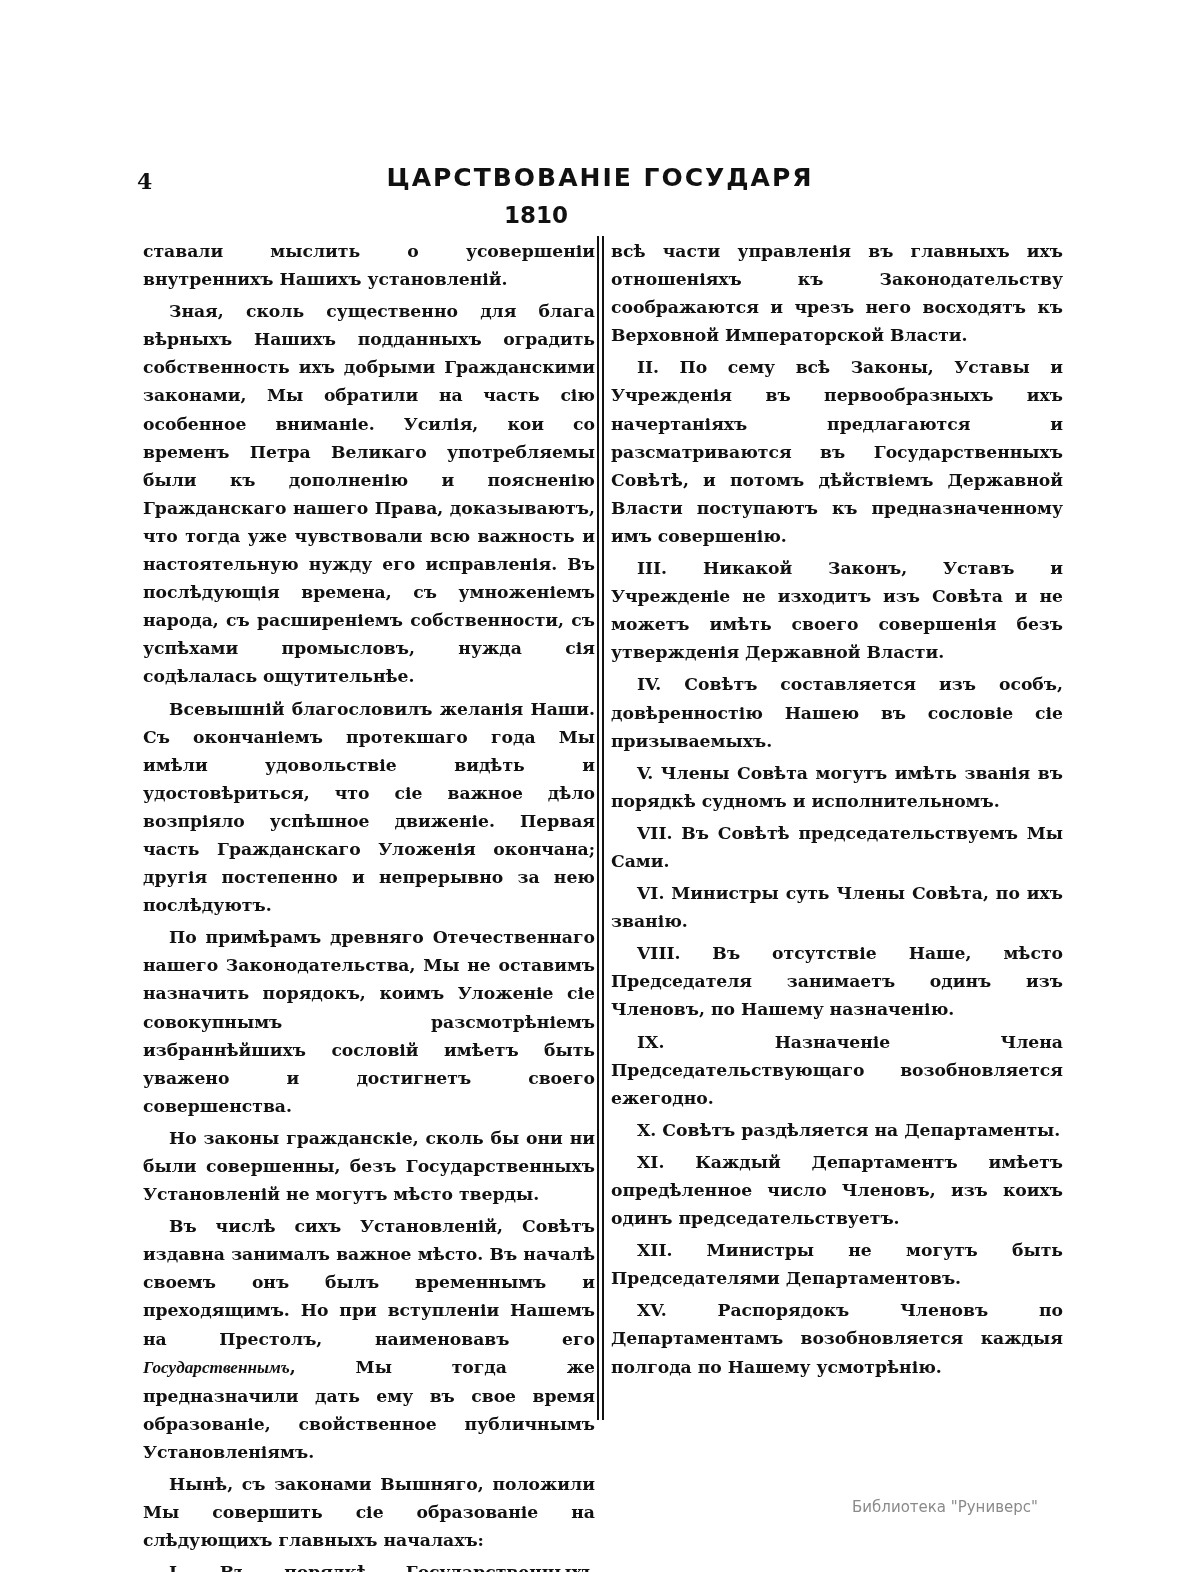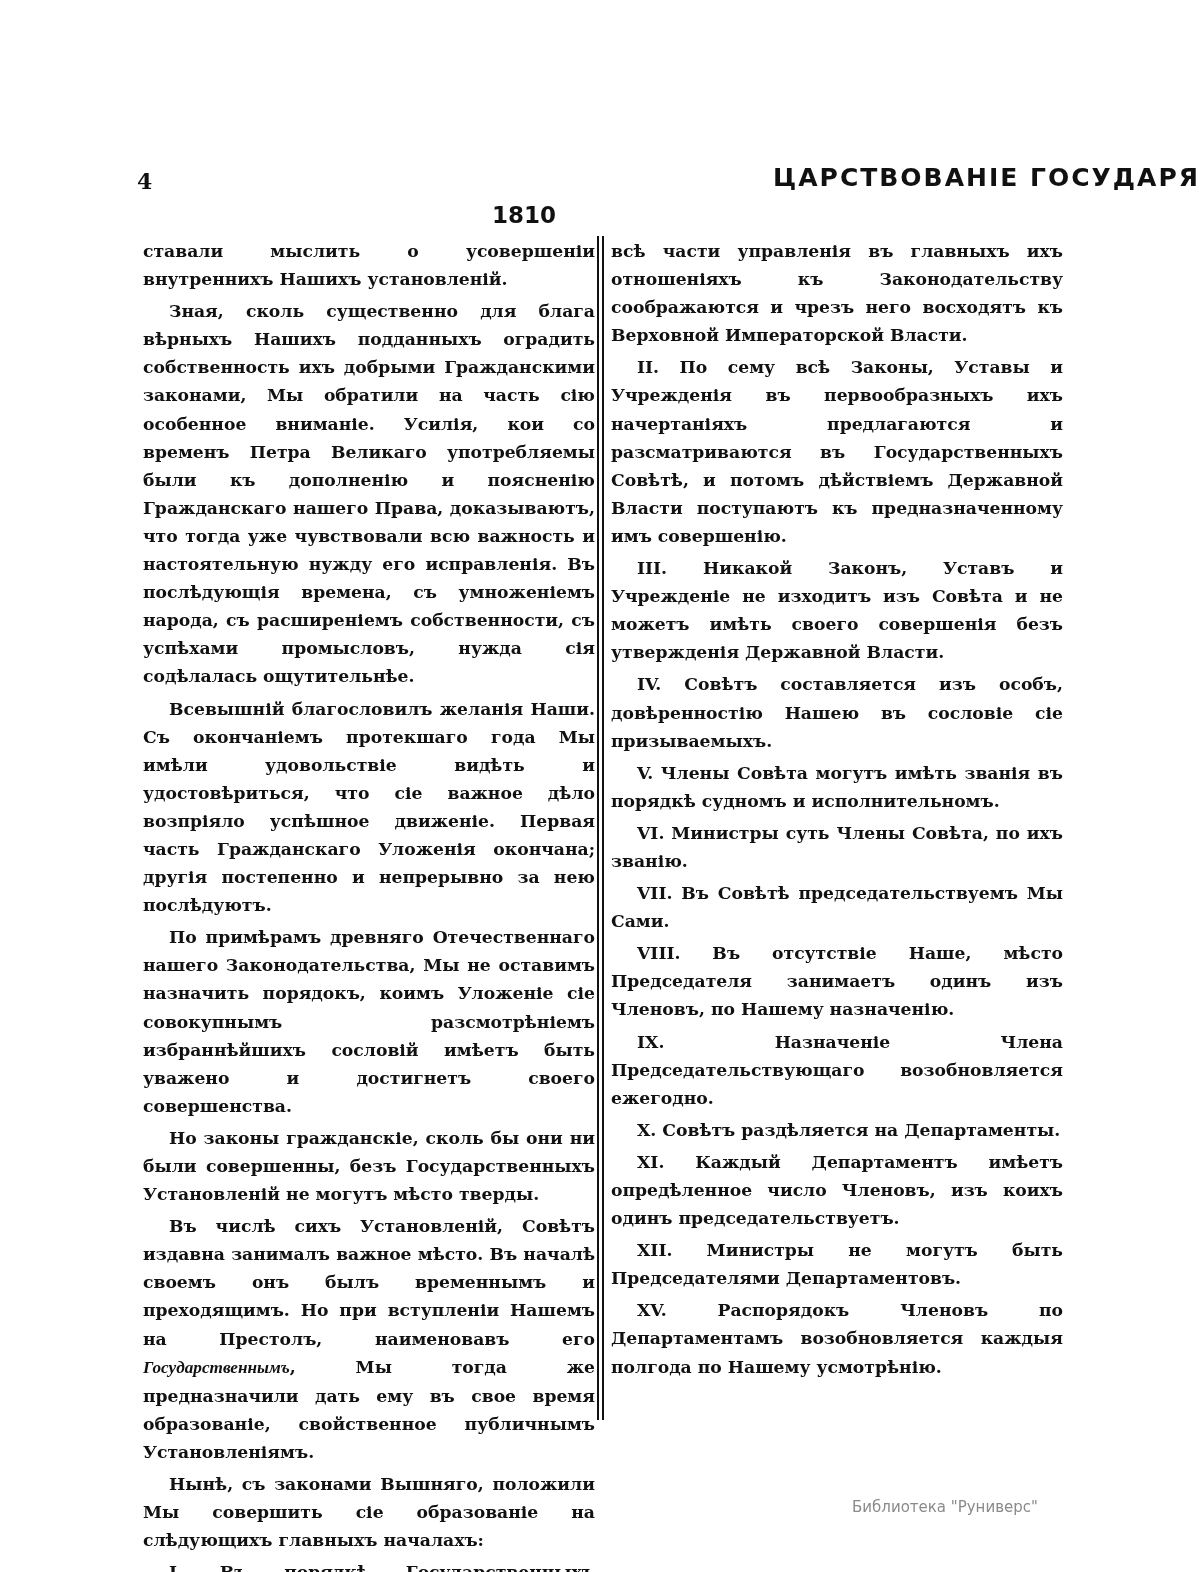--- a/index.html
+++ b/index.html
@@ -1,22 +1,22 @@
 <!DOCTYPE html>
 <html><head>
 <meta charset="utf-8">
 <style>
   html, body { margin: 0; padding: 0; background: #ffffff; }
   body { width: 1200px; height: 1572px; position: relative; overflow: hidden;
          font-family: "DejaVu Serif", "Liberation Serif", serif; color: #111; }
   .page-number { position: absolute; left: 137px; top: 168px; font-size: 22px; font-weight: bold; }
-  .running-head { position: absolute; left: 0; width: 1200px; top: 163px; text-align: right;
+  .running-head { position: absolute; left: 0; width: 1200px; top: 163px; text-align: center;
                   font-family: "DejaVu Sans", sans-serif; font-weight: bold; font-size: 25px; letter-spacing: 2px; }
   .year { position: absolute; left: 0; width: 1048px; top: 202px; text-align: center;
-          font-weight: bold; font-size: 23px; font-family: "DejaVu Sans", sans-serif; }
+          font-weight: bold; font-size: 23px; font-family: "DejaVu Sans", sans-serif; padding-left: 12px; }
   .column { position: absolute; top: 237px; width: 452px; font-size: 17.2px; line-height: 28.1px;
             font-weight: bold; text-align: justify; }
   .col-left { left: 143px; }
   .col-right { left: 611px; }
   .column p { margin: 0 0 4px 0; text-indent: 26px; }
   .column p.cont { text-indent: 0; }
   .divider { position: absolute; left: 597px; top: 236px; height: 1184px; width: 7px;
              border-left: 2px solid #111; border-right: 2px solid #111; box-sizing: border-box; }
   .watermark { position: absolute; left: 852px; top: 1498px; font-family: "DejaVu Sans", sans-serif;
                font-size: 15px; color: #8a8a8a; }
@@ -41,22 +41,22 @@
 </div>
 
 <div class="divider"></div>
 
 <div class="column col-right">
   <p class="cont">всѣ части управленія въ главныхъ ихъ отношеніяхъ къ Законодательству соображаются и чрезъ него восходятъ къ Верховной Императорской Власти.</p>
   <p>II. По сему всѣ Законы, Уставы и Учрежденія въ первообразныхъ ихъ начертаніяхъ предлагаются и разсматриваются въ Государственныхъ Совѣтѣ, и потомъ дѣйствіемъ Державной Власти поступаютъ къ предназначенному имъ совершенію.</p>
   <p>III. Никакой Законъ, Уставъ и Учрежденіе не изходитъ изъ Совѣта и не можетъ имѣть своего совершенія безъ утвержденія Державной Власти.</p>
   <p>IV. Совѣтъ составляется изъ особъ, довѣренностію Нашею въ сословіе сіе призываемыхъ.</p>
   <p>V. Члены Совѣта могутъ имѣть званія въ порядкѣ судномъ и исполнительномъ.</p>
+  <p>VII. Въ Совѣтѣ председательствуемъ Мы Сами.</p>
   <p>VI. Министры суть Члены Совѣта, по ихъ званію.</p>
-  <p>VII. Въ Совѣтѣ председательствуемъ Мы Сами.</p>
   <p>VIII. Въ отсутствіе Наше, мѣсто Председателя занимаетъ одинъ изъ Членовъ, по Нашему назначенію.</p>
   <p>IX. Назначеніе Члена Председательствующаго возобновляется ежегодно.</p>
   <p>X. Совѣтъ раздѣляется на Департаменты.</p>
   <p>XI. Каждый Департаментъ имѣетъ опредѣленное число Членовъ, изъ коихъ одинъ председательствуетъ.</p>
   <p>XII. Министры не могутъ быть Председателями Департаментовъ.</p>
   <p>XV. Распорядокъ Членовъ по Департаментамъ возобновляется каждыя полгода по Нашему усмотрѣнію.</p>
 </div>
 
 <div class="watermark">Библиотека "Руниверс"</div>
 

